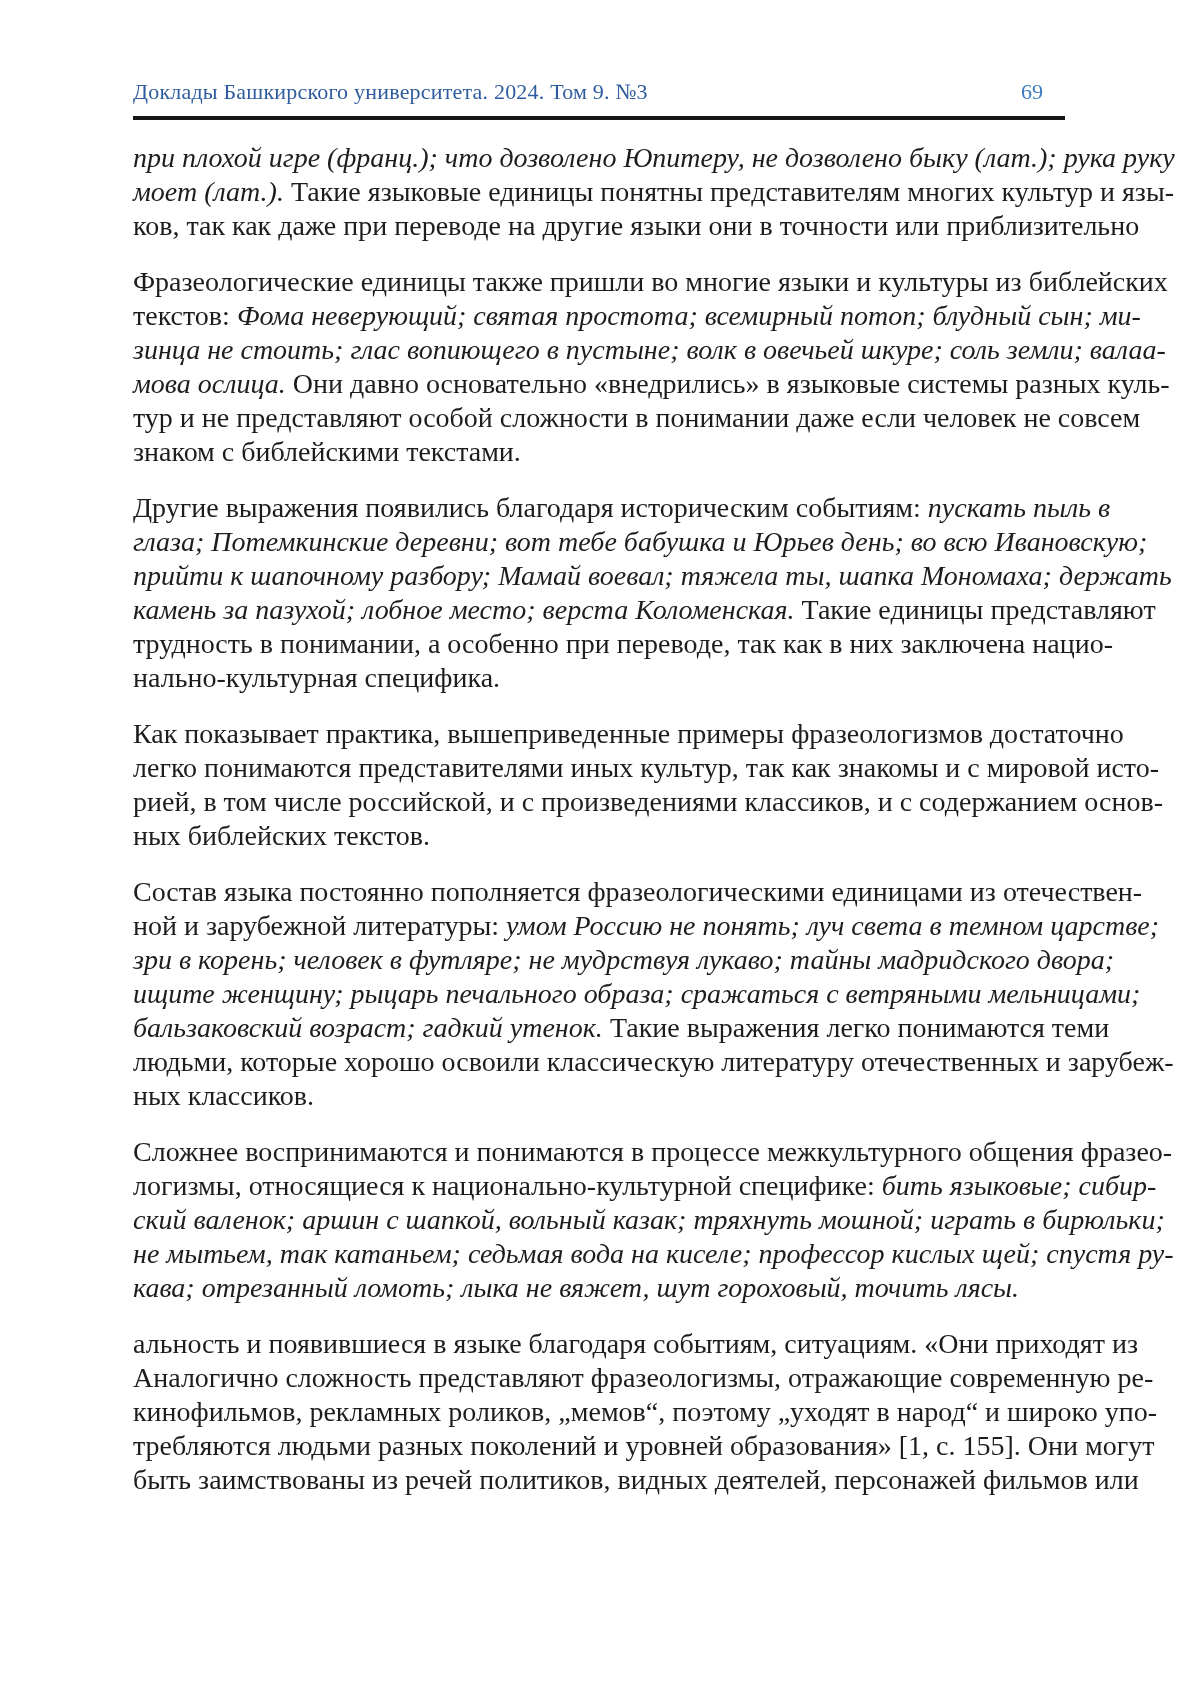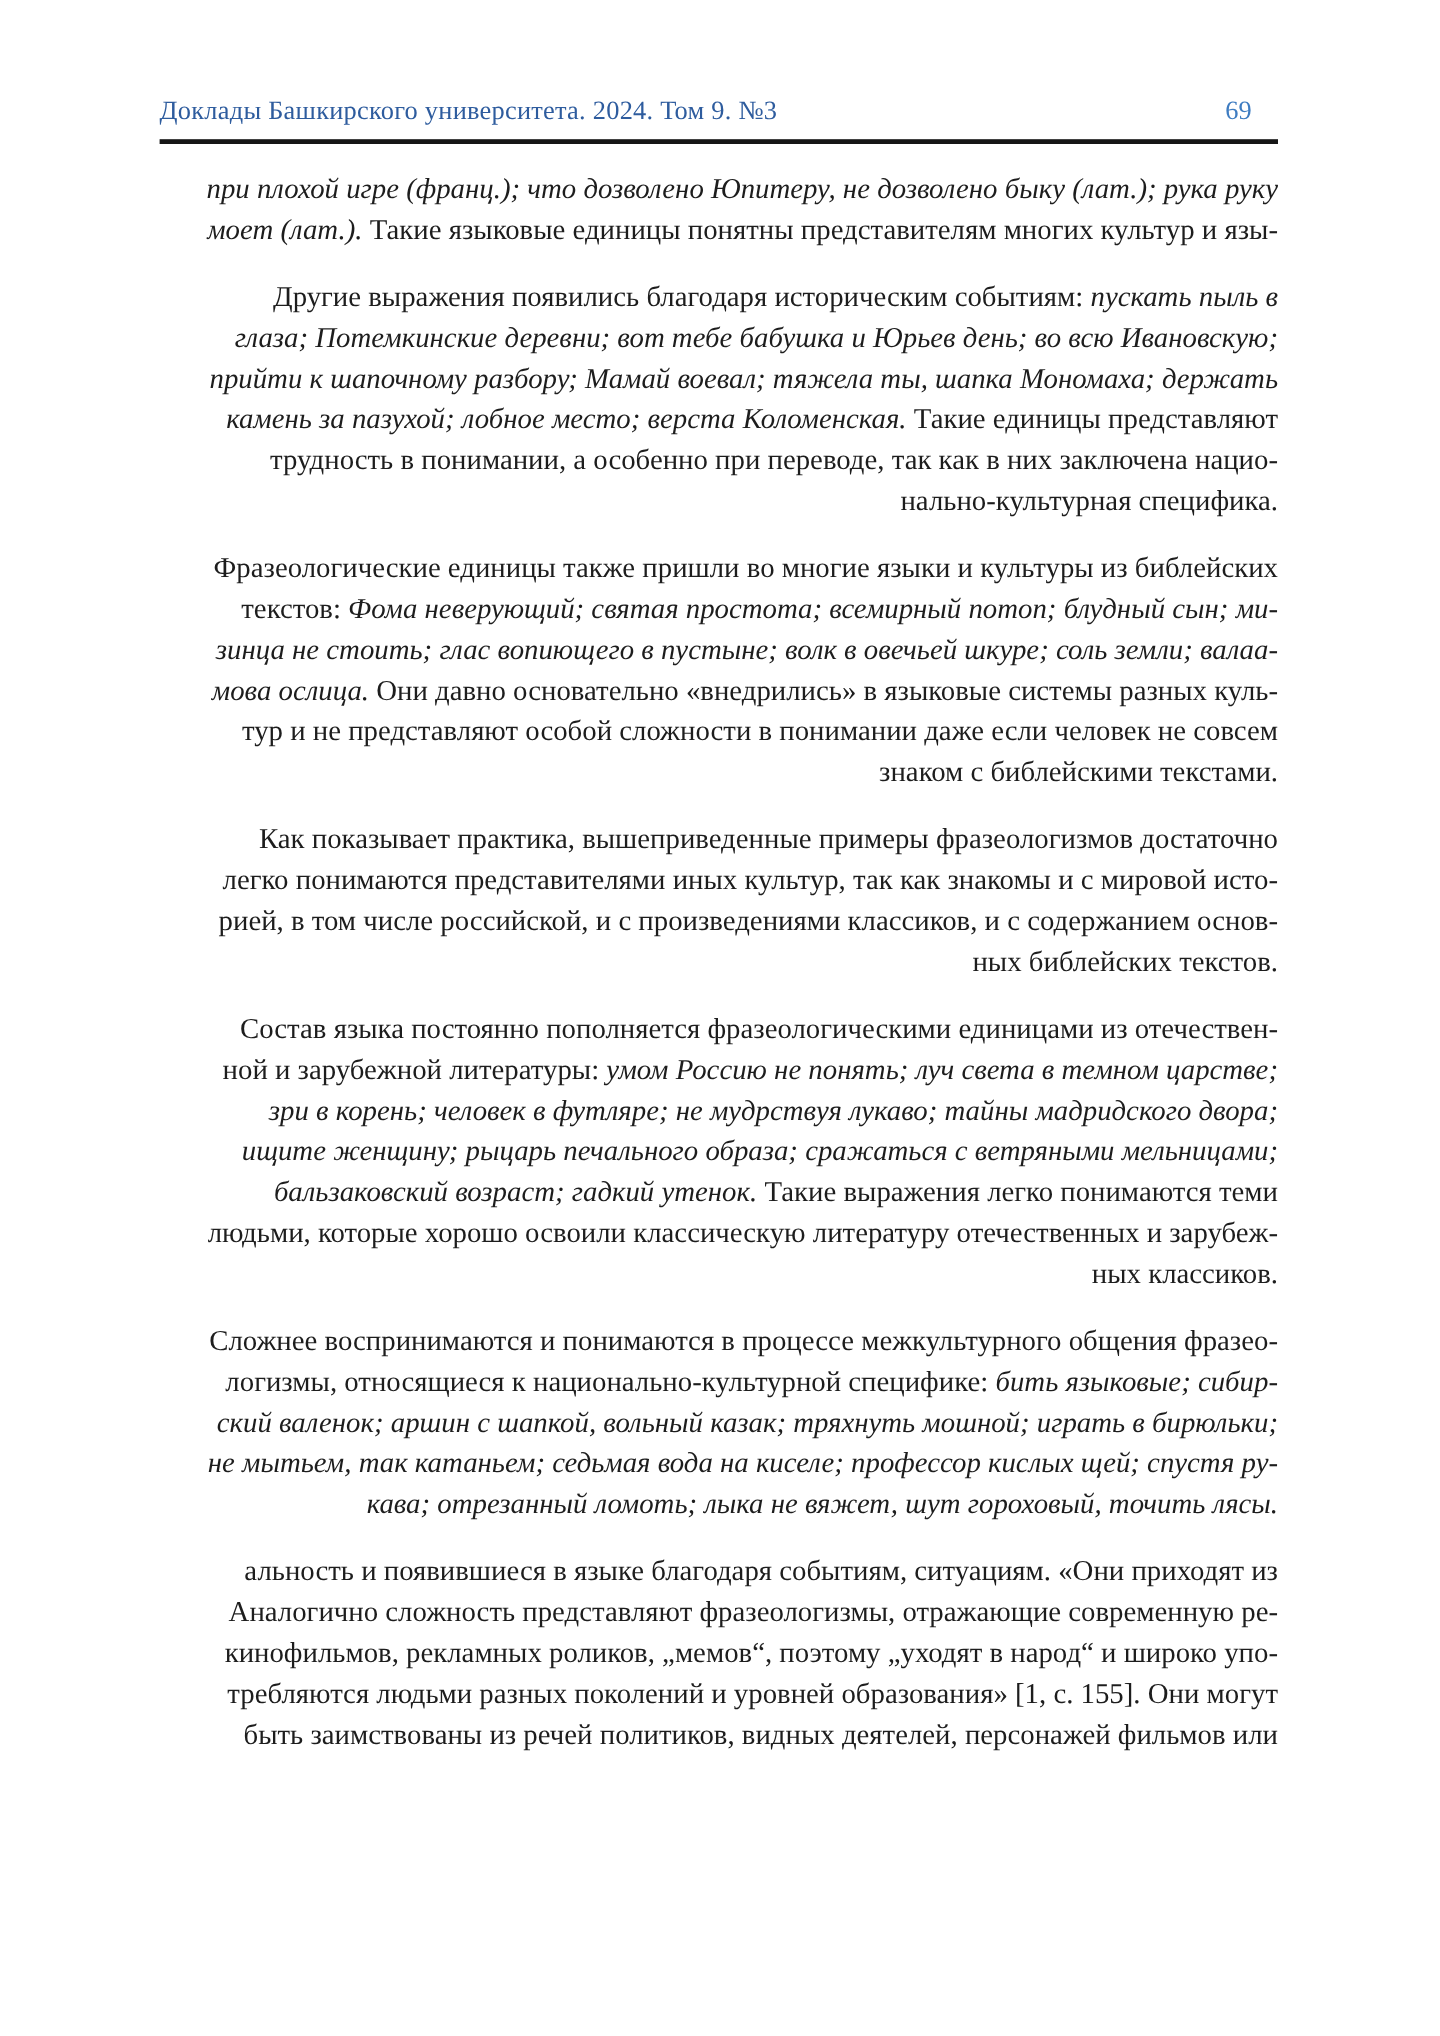--- a/index.html
+++ b/index.html
@@ -30,23 +30,22 @@
     border-bottom: 4px solid #161616;
   }
   .journal-title {
     letter-spacing: 0.2px;
   }
   .page-number {
     padding-right: 22px;
   }
   .bodytext {
     margin-top: 21px;
-    font-size: 24px;
+    font-size: 28px;
     color: #1d1d1d;
-    text-align: right;
   }
   .paragraph + .paragraph {
     margin-top: 22px;
   }
   .line {
     line-height: 34px;
     white-space: nowrap;
   }
   .it {
     font-style: italic;
@@ -58,36 +57,37 @@
 <div class="page">
   <div class="col">
     <div class="header-row" style="border-bottom-color: rgb(22, 22, 22);">
       <span class="journal-title" style="color: rgb(46, 92, 158);">Доклады Башкирского университета. 2024. Том 9. №3</span>
       <span class="page-number" style="color: rgb(62, 124, 193);">69</span>
     </div>
     <div class="bodytext" id="article-body" style="color: rgb(29, 29, 29);">
         <div class="paragraph">
           <div class="line"><span class="it">при плохой игре (франц.); что дозволено Юпитеру, не дозволено быку (лат.); рука руку</span></div>
           <div class="line"><span class="it">моет (лат.).</span><span> Такие языковые единицы понятны представителям многих культур и язы-</span></div>
+          <div class="line"><span>ков, так как даже при переводе на другие языки они в точности или приблизительно</span></div>
+        </div>
+        <div class="paragraph">
+          <div class="line"><span>Фразеологические единицы также пришли во многие языки и культуры из библейских</span></div>
+          <div class="line"><span>текстов:</span><span class="it"> Фома неверующий; святая простота; всемирный потоп; блудный сын; ми-</span></div>
+          <div class="line"><span class="it">зинца не стоить; глас вопиющего в пустыне; волк в овечьей шкуре; соль земли; валаа-</span></div>
+          <div class="line"><span class="it">мова ослица.</span><span> Они давно основательно «внедрились» в языковые системы разных куль-</span></div>
+          <div class="line"><span>тур и не представляют особой сложности в понимании даже если человек не совсем</span></div>
+          <div class="line"><span>знаком с библейскими текстами.</span></div>
         </div>
         <div class="paragraph">
           <div class="line"><span>Другие выражения появились благодаря историческим событиям:</span><span class="it"> пускать пыль в</span></div>
           <div class="line"><span class="it">глаза; Потемкинские деревни; вот тебе бабушка и Юрьев день; во всю Ивановскую;</span></div>
           <div class="line"><span class="it">прийти к шапочному разбору; Мамай воевал; тяжела ты, шапка Мономаха; держать</span></div>
           <div class="line"><span class="it">камень за пазухой; лобное место; верста Коломенская.</span><span> Такие единицы представляют</span></div>
           <div class="line"><span>трудность в понимании, а особенно при переводе, так как в них заключена нацио-</span></div>
           <div class="line"><span>нально-культурная специфика.</span></div>
-        </div>
-        <div class="paragraph">
-          <div class="line"><span>Фразеологические единицы также пришли во многие языки и культуры из библейских</span></div>
-          <div class="line"><span>текстов:</span><span class="it"> Фома неверующий; святая простота; всемирный потоп; блудный сын; ми-</span></div>
-          <div class="line"><span class="it">зинца не стоить; глас вопиющего в пустыне; волк в овечьей шкуре; соль земли; валаа-</span></div>
-          <div class="line"><span class="it">мова ослица.</span><span> Они давно основательно «внедрились» в языковые системы разных куль-</span></div>
-          <div class="line"><span>тур и не представляют особой сложности в понимании даже если человек не совсем</span></div>
-          <div class="line"><span>знаком с библейскими текстами.</span></div>
         </div>
         <div class="paragraph">
           <div class="line"><span>Как показывает практика, вышеприведенные примеры фразеологизмов достаточно</span></div>
           <div class="line"><span>легко понимаются представителями иных культур, так как знакомы и с мировой исто-</span></div>
           <div class="line"><span>рией, в том числе российской, и с произведениями классиков, и с содержанием основ-</span></div>
           <div class="line"><span>ных библейских текстов.</span></div>
         </div>
         <div class="paragraph">
           <div class="line"><span>Состав языка постоянно пополняется фразеологическими единицами из отечествен-</span></div>
           <div class="line"><span>ной и зарубежной литературы:</span><span class="it"> умом Россию не понять; луч света в темном царстве;</span></div>

